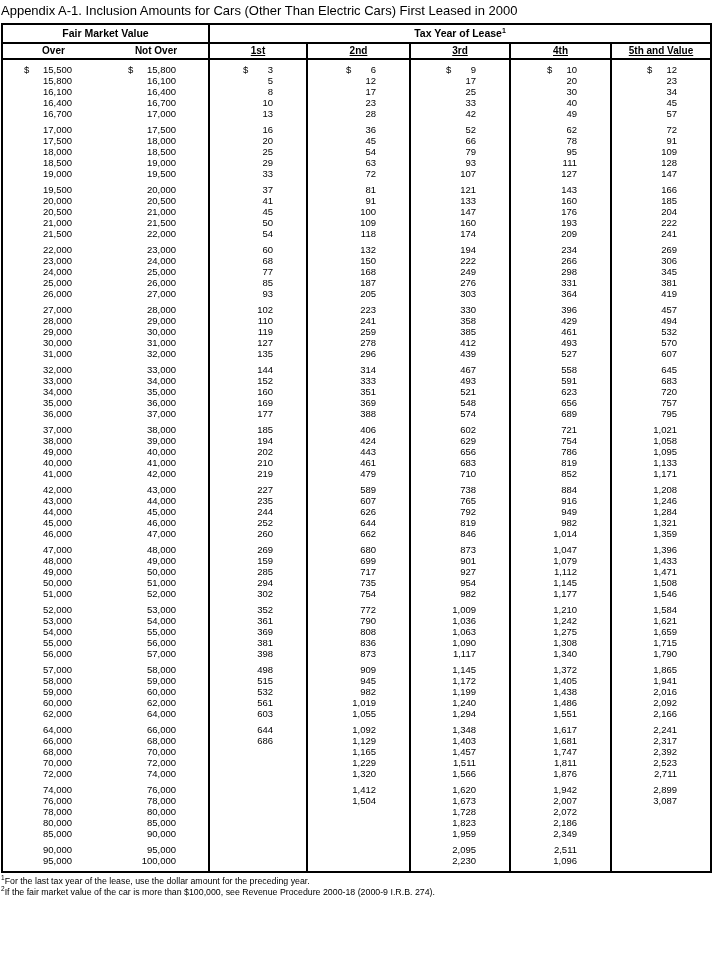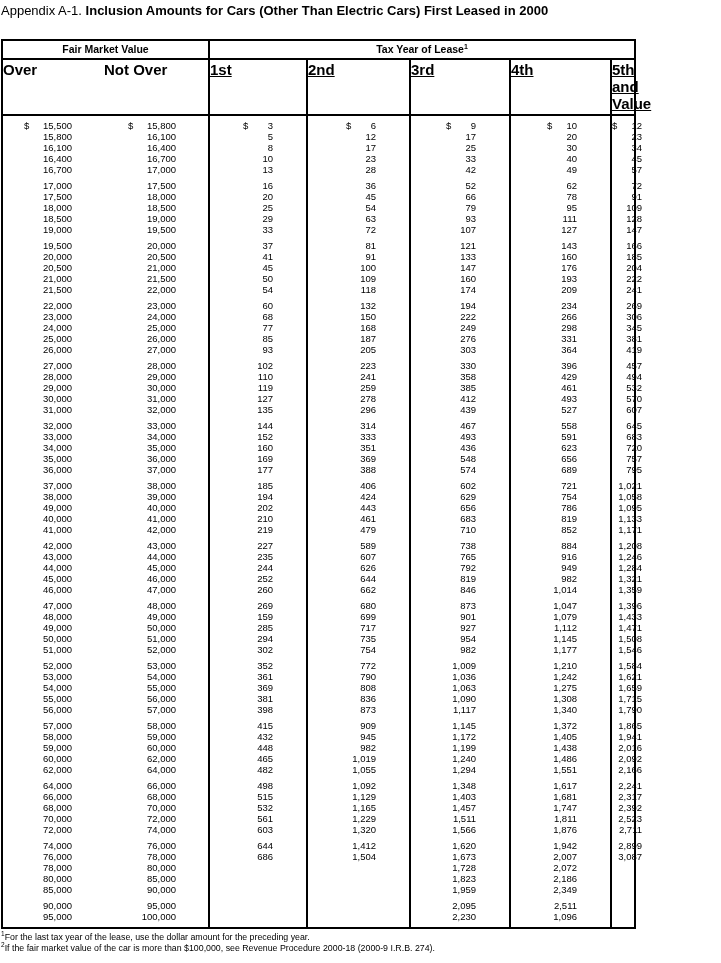--- a/index.html
+++ b/index.html
@@ -1,26 +1,26 @@
 <!DOCTYPE html>
 <html><head>
 <meta charset="utf-8">
 <style>
   html,body { margin:0; padding:0; background:#fff; }
   body { font-family:"Liberation Sans", sans-serif; color:#000; }
   .page { width:721px; height:963px; position:relative; background:#fff; overflow:hidden; }
   .doc-title { padding:3px 0 0 1px; font-size:13px; line-height:16px; }
-  .doc-title .bold { font-weight:bold; }
-  .tbl { margin:20px 0 0 1px; width:635px; border:2px solid #000; box-sizing:border-box; }
+  .doc-title .bold { font-weight:normal; }
+  .tbl { margin:4px 0 0 1px; width:711px; border:2px solid #000; box-sizing:border-box; }
   .hdr1 { display:grid; grid-template-columns:205px 1fr; border-bottom:2px solid #000;
           font-weight:bold; font-size:10.5px; text-align:center; }
   .hdr1 .h { padding:2px 0 3px; box-sizing:border-box; }
   .hdr1 .h + .h { border-left:2px solid #000; }
   .hdr2 { display:grid; grid-template-columns:101px 104px 98px 103px 100px 101px 1fr;
-          border-bottom:2px solid #000; font-weight:bold; font-size:15px; text-align:left; }
+          border-bottom:2px solid #000; font-weight:bold; font-size:10px; text-align:center; }
   .hdr2 .h { padding:1px 0 2px; box-sizing:border-box; }
   .hdr2 .h:nth-child(n+3) { border-left:2px solid #000;text-decoration:underline; }
   .data { display:grid; grid-template-columns:101px 104px 98px 103px 100px 101px 1fr; }
   .dcol { box-sizing:border-box; padding:4px 0 5px; }
   .dcol:nth-child(n+3) { border-left:2px solid #000; }
   .cell { height:11px; line-height:11px; font-size:9.5px; }
   .grp + .grp { margin-top:5px; }
   .inner { position:relative; display:block; width:30px; margin-left:auto; margin-right:33px;
            text-align:right; white-space:nowrap; }
   .inner.wide { width:48px; margin-right:32px; }
@@ -689,37 +689,20 @@
             </div>
             <div class="cell">
               <span class="inner"><span>381</span></span>
             </div>
             <div class="cell">
               <span class="inner"><span>398</span></span>
             </div>
           </div>
           <div class="grp">
             <div class="cell">
-              <span class="inner"><span>415</span></span>
-            </div>
-            <div class="cell">
-              <span class="inner"><span>432</span></span>
-            </div>
-            <div class="cell">
-              <span class="inner"><span>448</span></span>
-            </div>
-            <div class="cell">
-              <span class="inner"><span>465</span></span>
-            </div>
-            <div class="cell">
-              <span class="inner"><span>482</span></span>
-            </div>
-          </div>
-          <div class="grp">
-            <div class="cell">
               <span class="inner"><span>498</span></span>
             </div>
             <div class="cell">
               <span class="inner"><span>515</span></span>
             </div>
             <div class="cell">
               <span class="inner"><span>532</span></span>
             </div>
             <div class="cell">
               <span class="inner"><span>561</span></span>
@@ -1038,21 +1021,21 @@
             </div>
           </div>
           <div class="grp">
             <div class="cell">
               <span class="inner"><span>467</span></span>
             </div>
             <div class="cell">
               <span class="inner"><span>493</span></span>
             </div>
             <div class="cell">
-              <span class="inner"><span>436</span></span>
+              <span class="inner"><span>521</span></span>
             </div>
             <div class="cell">
               <span class="inner"><span>548</span></span>
             </div>
             <div class="cell">
               <span class="inner"><span>574</span></span>
             </div>
           </div>
           <div class="grp">
             <div class="cell">

